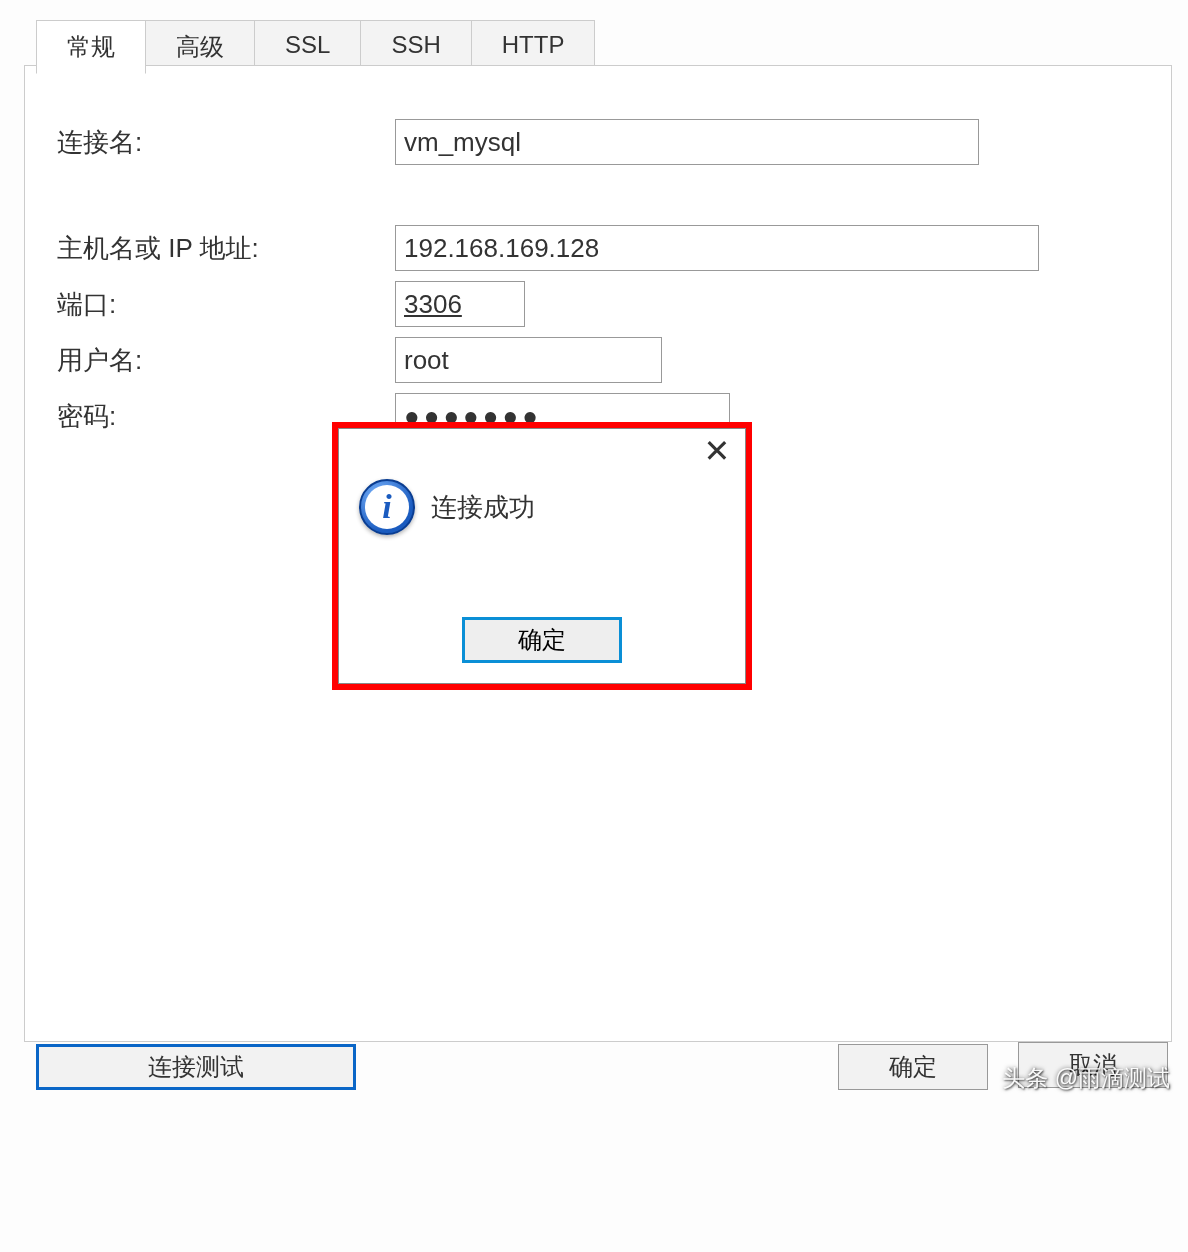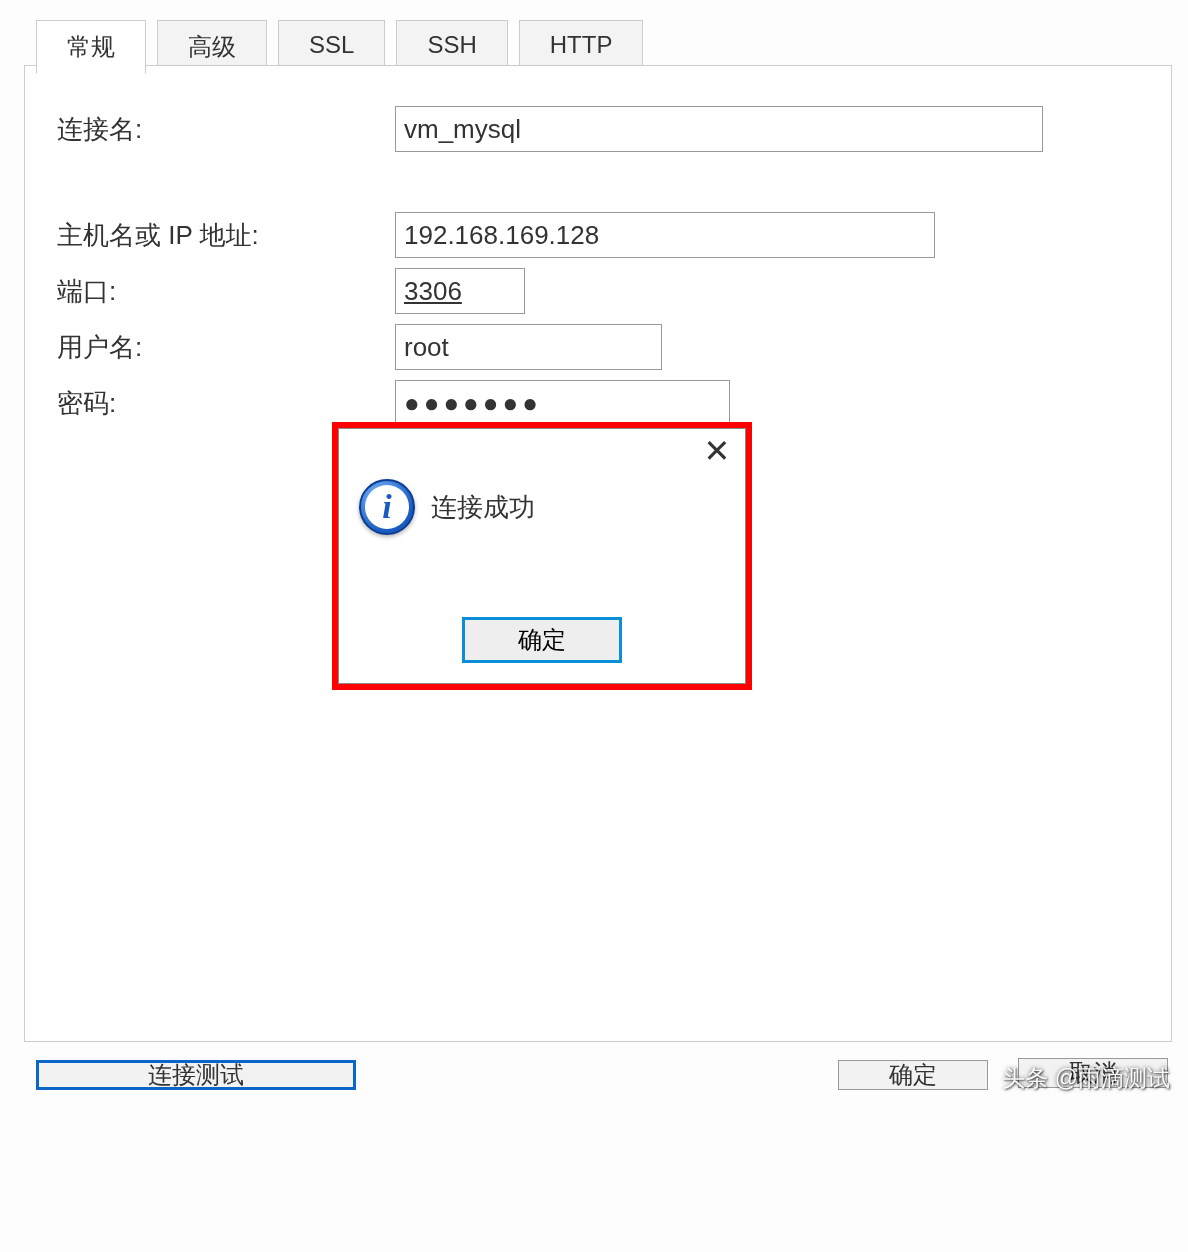--- a/index.html
+++ b/index.html
@@ -15,21 +15,21 @@
   position: absolute;
   left: 0; top: 0;
   width: 1188px; height: 1252px;
   background: #fdfdfd;
 }
 .tab-strip {
   position: absolute;
   top: 20px;
   left: 36px;
   display: flex;
-  gap: 12px;
+  gap: 0;
 }
 .tab {
   padding: 10px 30px;
   font-size: 24px;
   color: #333;
   background: #f3f3f3;
   border: 1px solid #ccc;
   border-bottom: none;
   margin-right: -1px;
   cursor: pointer;
@@ -61,32 +61,32 @@
   color: #333;
 }
 .form-input {
   height: 46px;
   border: 1px solid #999;
   padding: 4px 8px;
   font-size: 26px;
   background: #fff;
   color: #333;
 }
-.input-connection { width: 648px; }
-.input-host { width: 540px; }
+.input-connection { width: 584px; }
+.input-host { width: 644px; }
 .input-port { width: 130px; text-decoration: underline; }
 .input-user { width: 267px; }
 .input-pass { width: 335px; letter-spacing: 4px; }
 .form-block {
   position: absolute;
-  top: 30px; left: 0; right: 0;
+  top: 43px; left: 0; right: 0;
 }
 .row1 { margin-bottom: 60px; }
 .btn {
-  height: 30px;
+  height: 46px;
   border: 1px solid #999;
   background: #f2f2f2;
   font-size: 24px;
   color: #333;
   cursor: pointer;
   display: flex;
   align-items: center;
   justify-content: center;
 }
 .btn-test {

